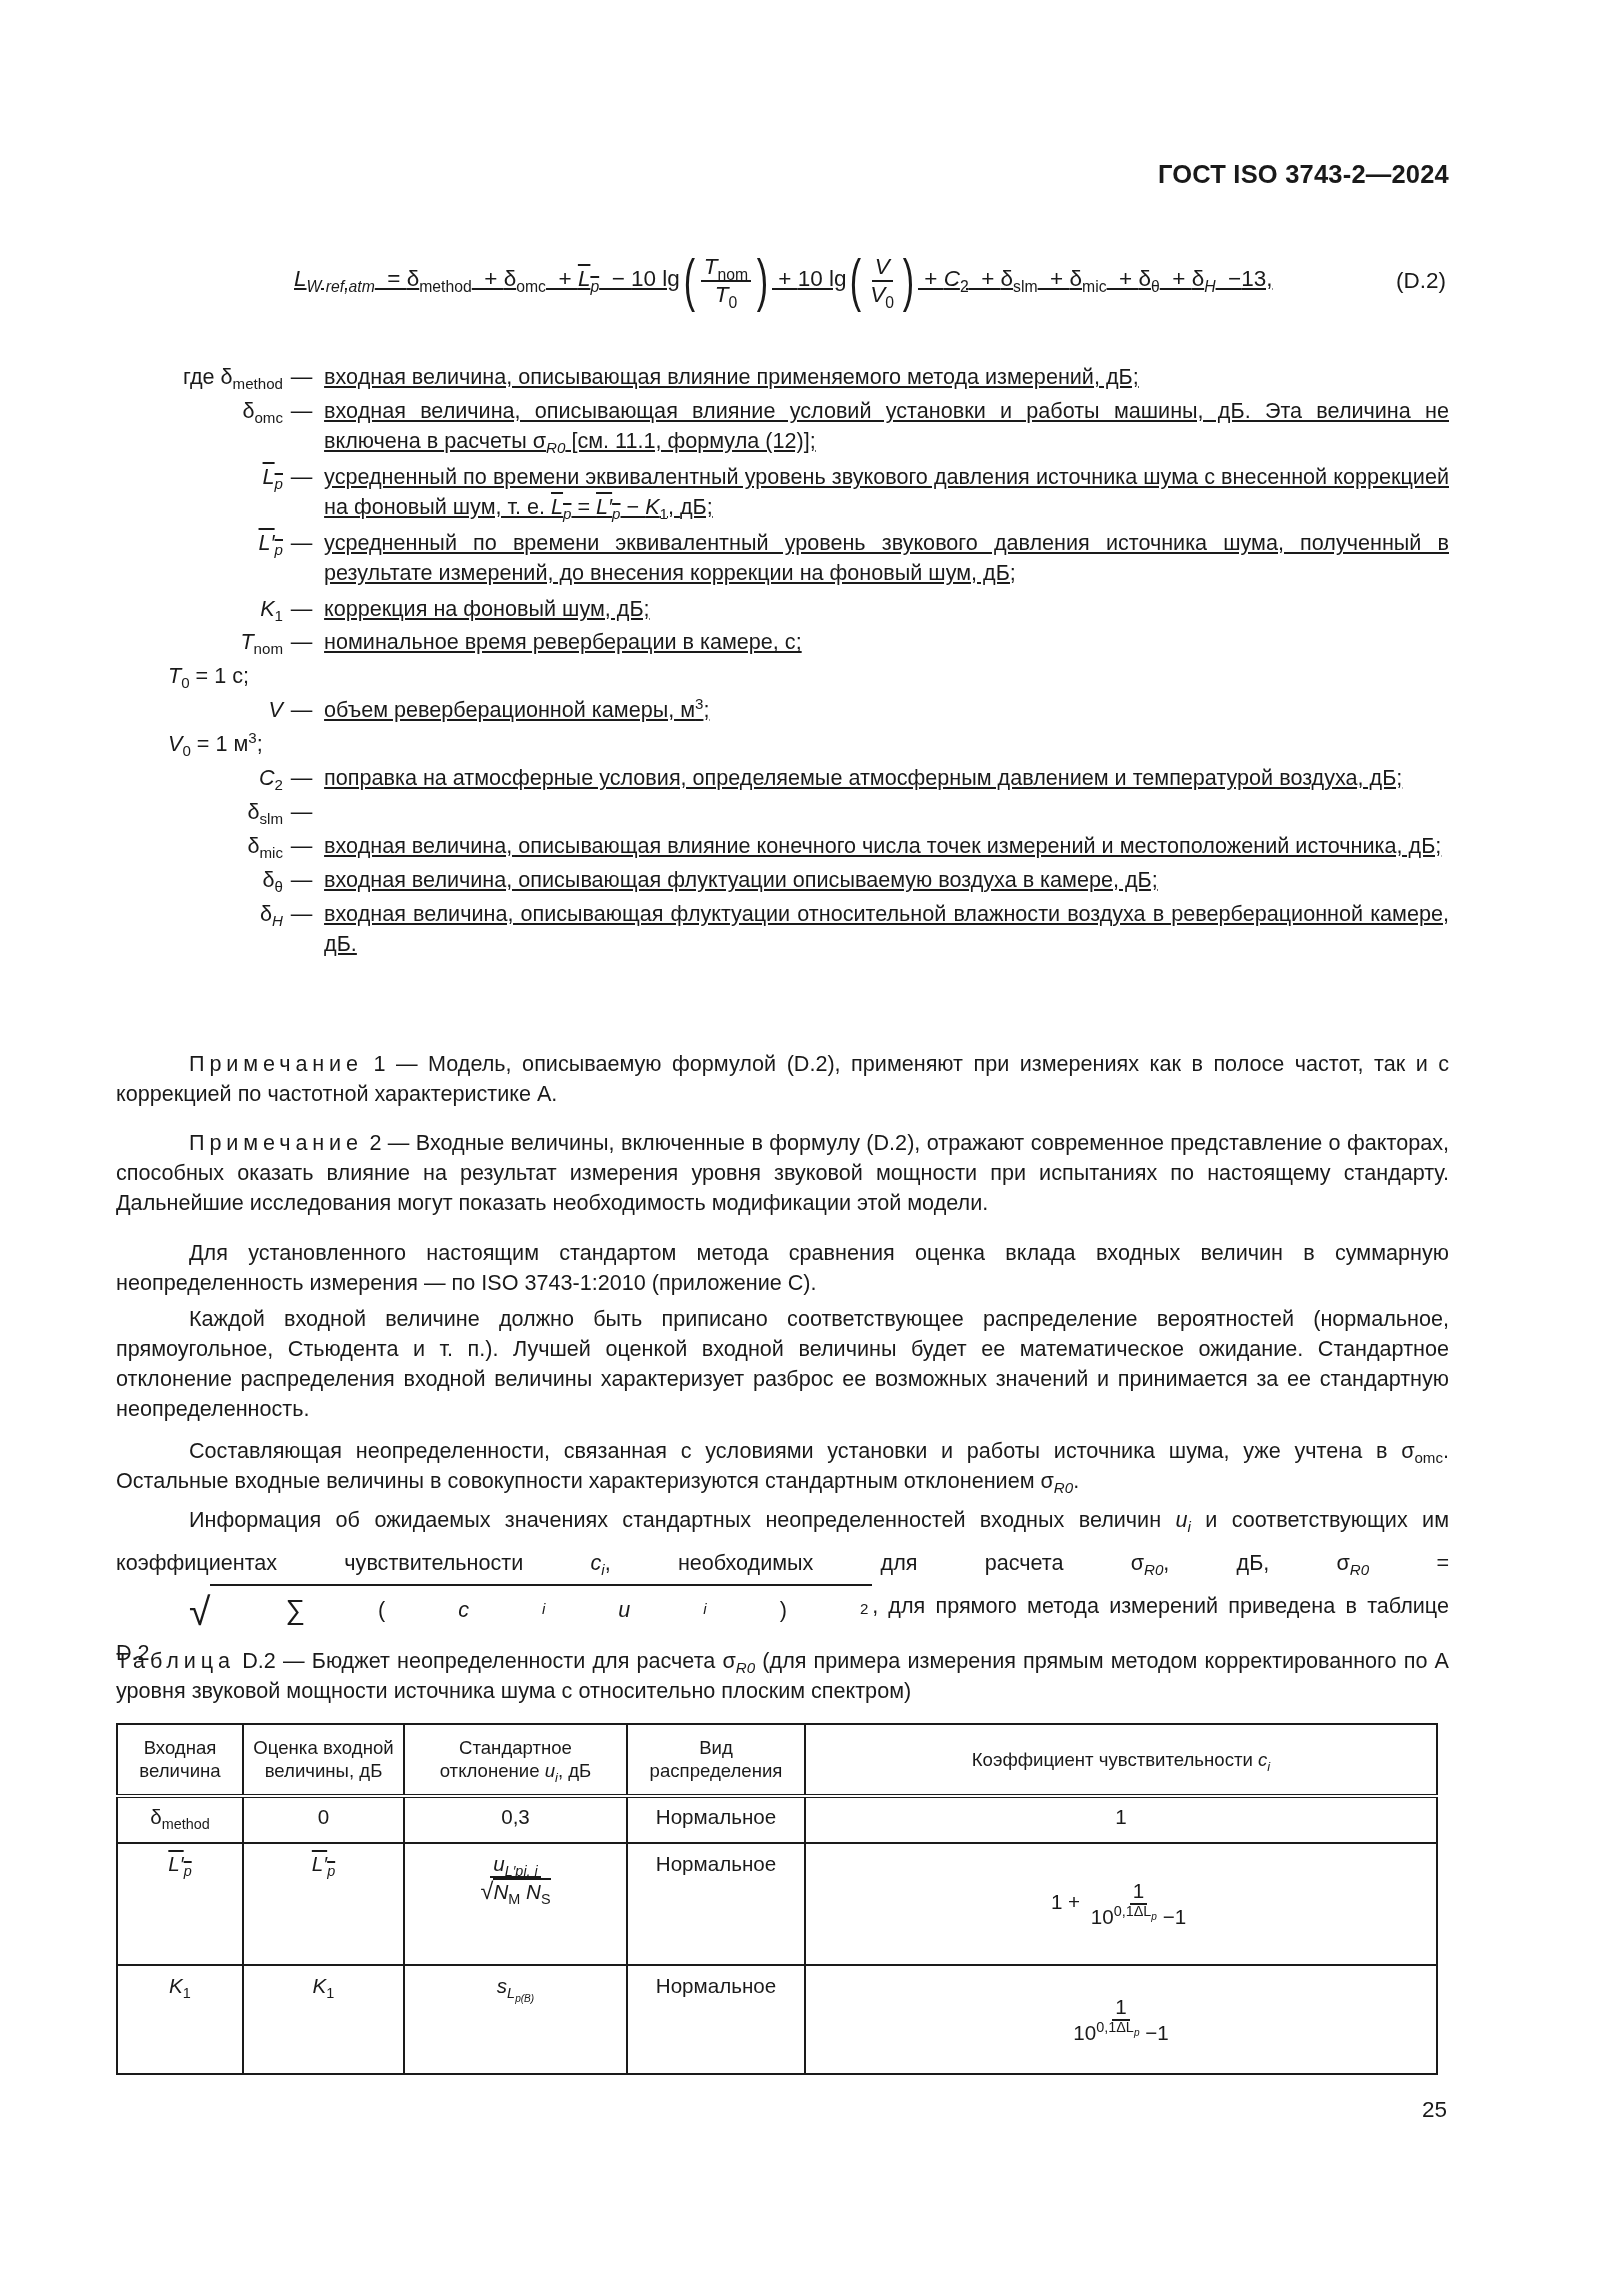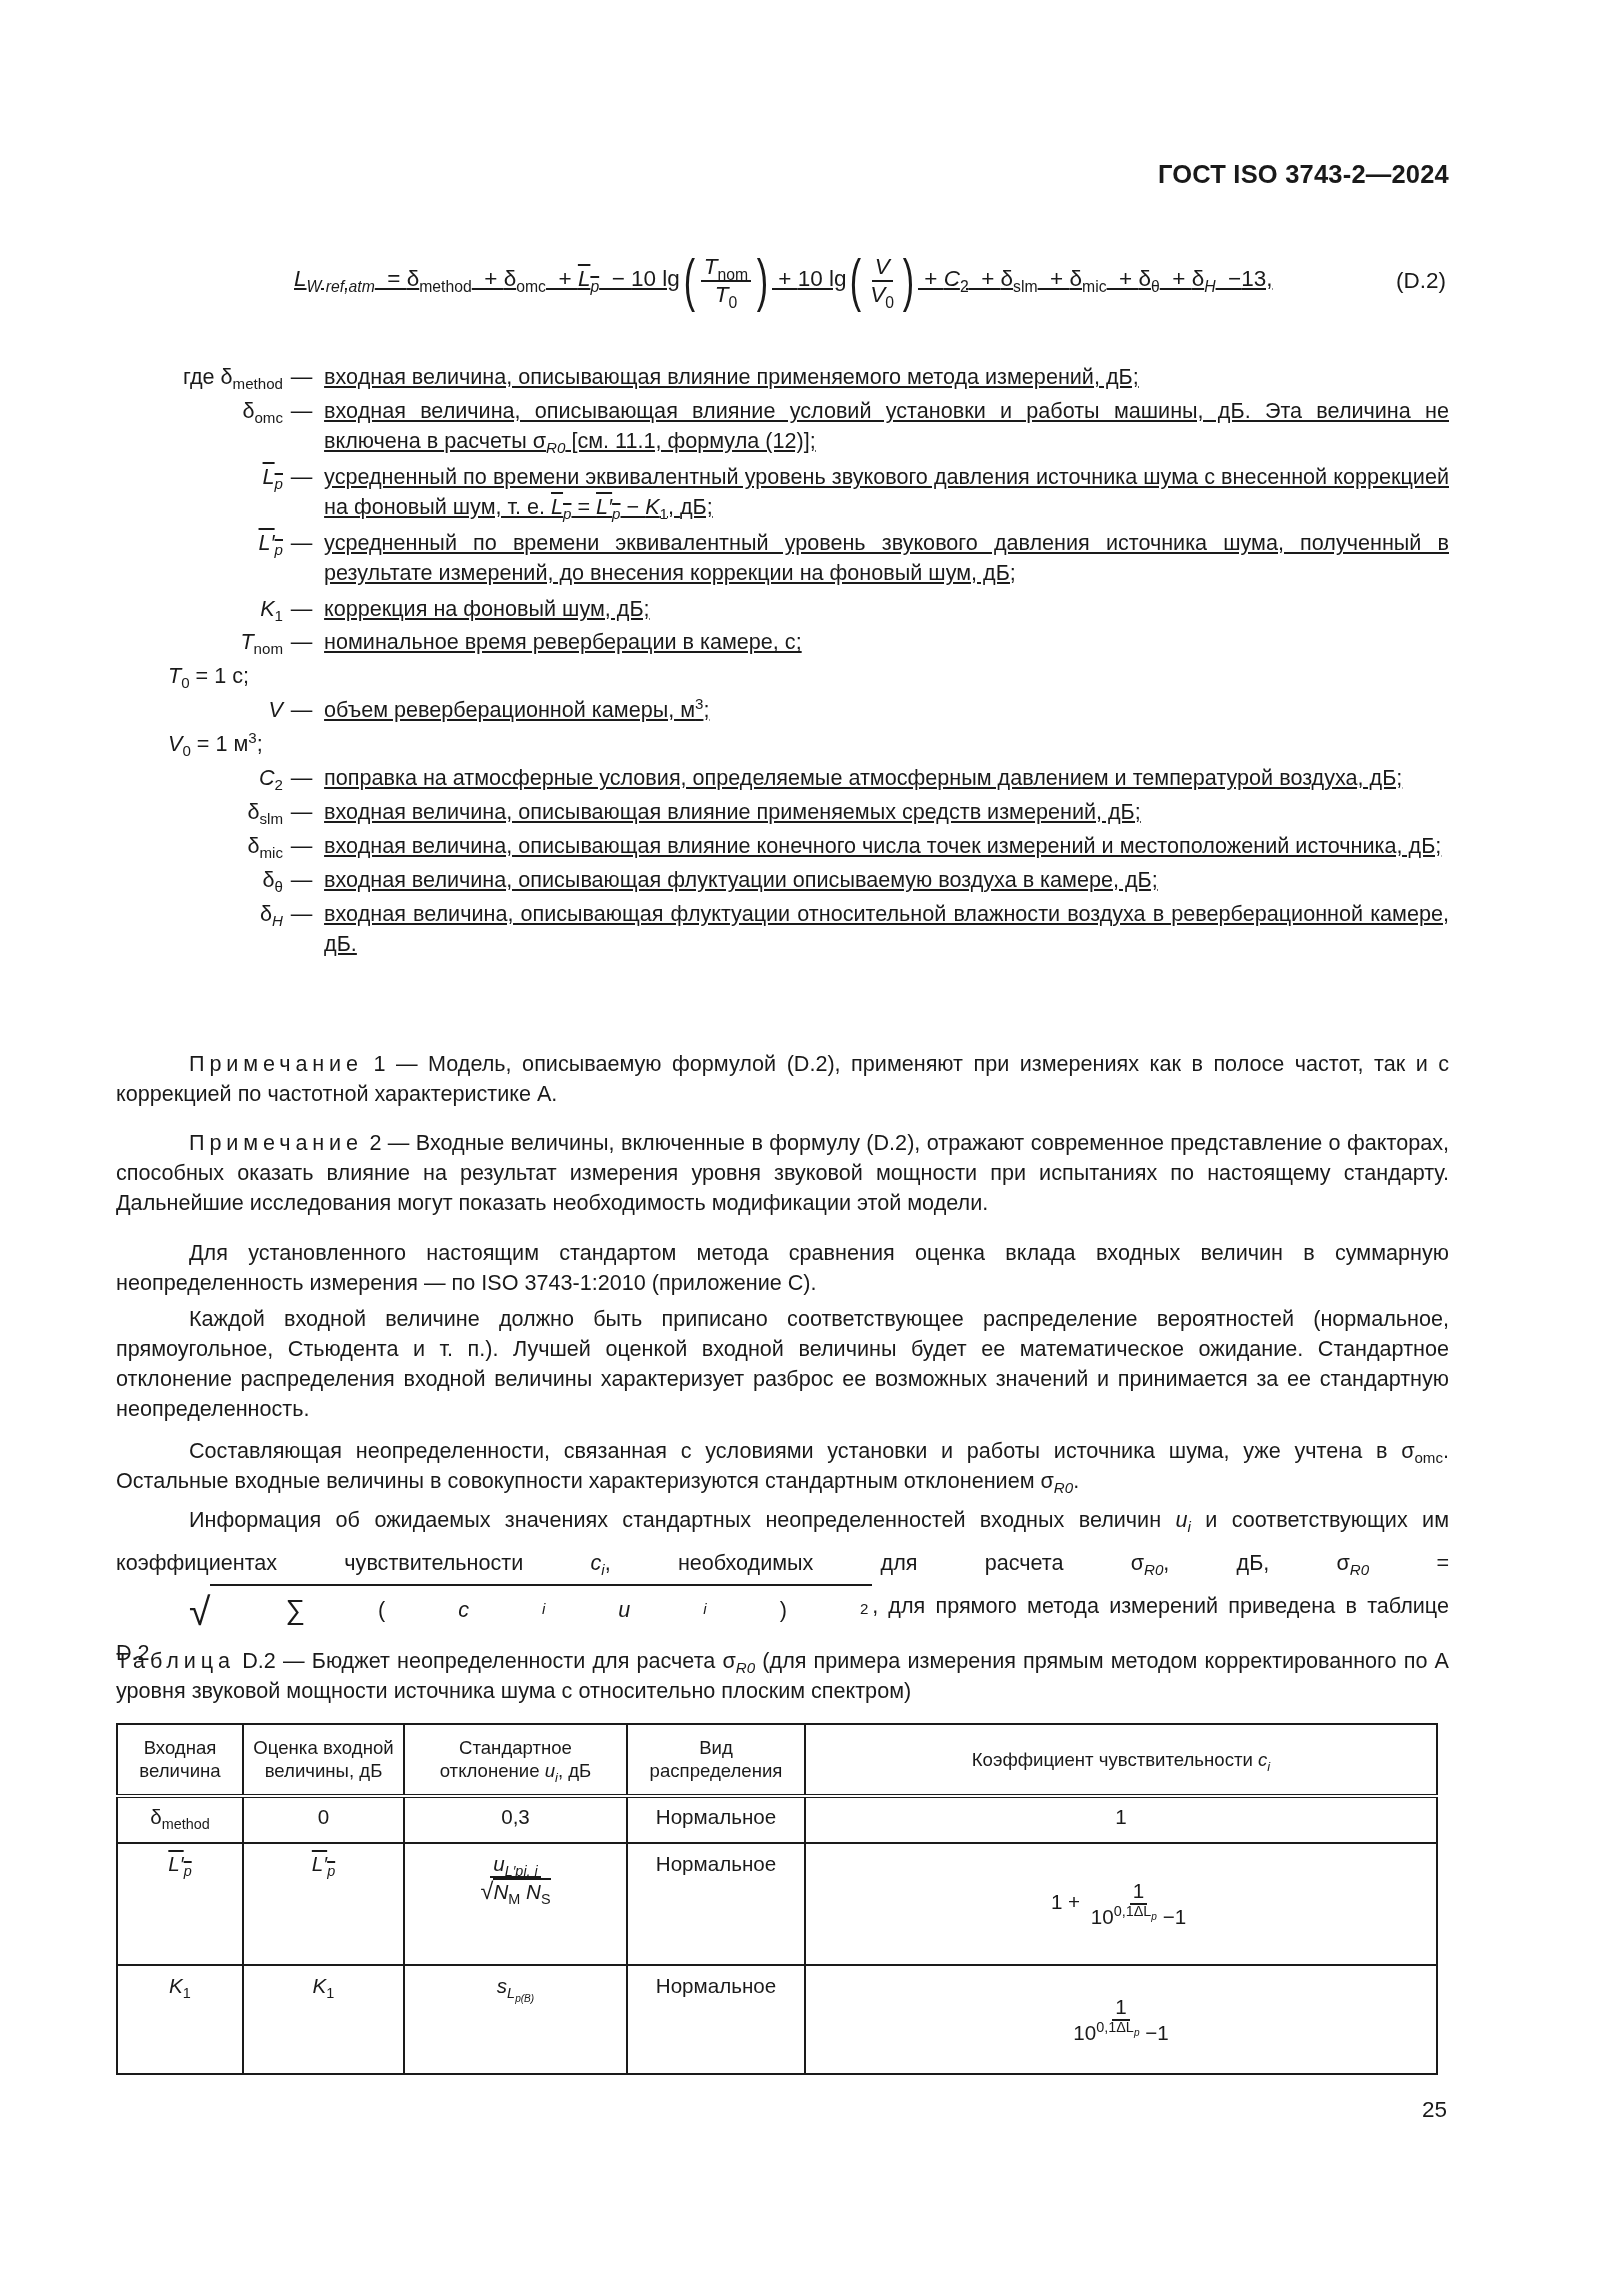--- a/index.html
+++ b/index.html
@@ -122,21 +122,20 @@
       <span style="padding-left:52px"><span class="i">V</span><sub>0</sub><span> = 1 м</span><sup>3</sup><span>;</span></span>
     </div>
     <div class="def">
       <span class="sym"><span class="i">C</span><sub>2</sub></span>
       <span class="dash">—</span>
       <span class="txt">поправка на атмосферные условия, определяемые атмосферным давлением и температурой воздуха, дБ;</span>
     </div>
     <div class="def">
       <span class="sym"><span>δ</span><sub>slm</sub></span>
       <span class="dash">—</span>
-      <span class="txt">входная величина, описывающая влияние применяемых средств измерений, дБ;</span>
     </div>
     <div class="def">
       <span class="sym"><span>δ</span><sub>mic</sub></span>
       <span class="dash">—</span>
       <span class="txt">входная величина, описывающая влияние конечного числа точек измерений и местоположений источника, дБ;</span>
     </div>
     <div class="def">
       <span class="sym"><span>δ</span><sub>θ</sub></span>
       <span class="dash">—</span>
       <span class="txt">входная величина, описывающая флуктуации описываемую воздуха в камере, дБ;</span>

